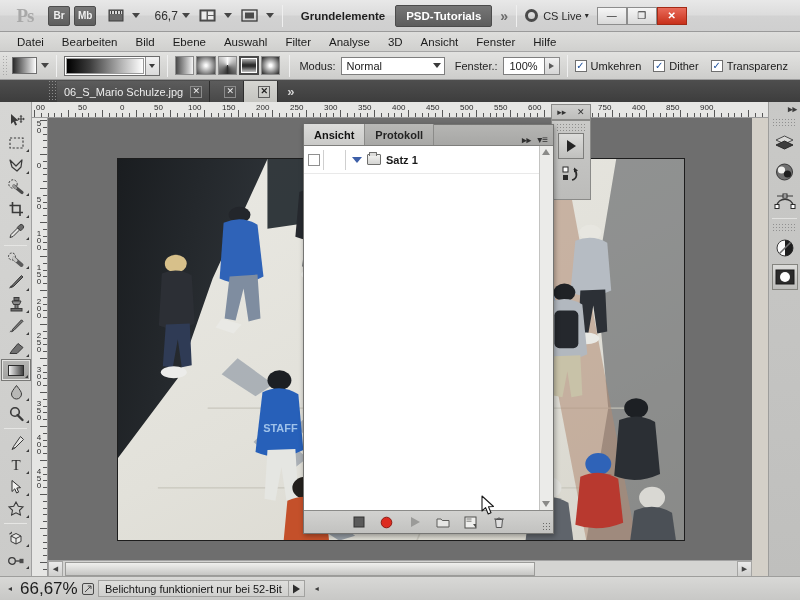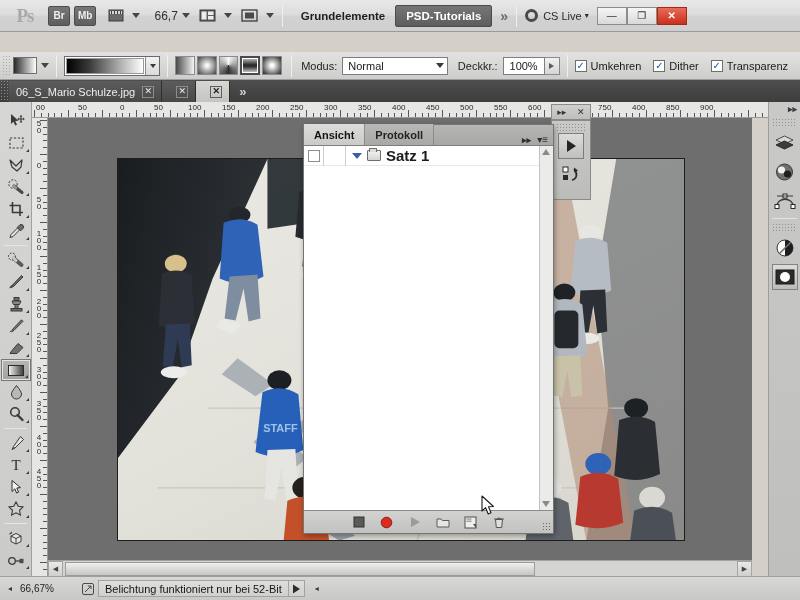--- a/index.html
+++ b/index.html
@@ -134,21 +134,21 @@
   .chk {
     width: 12px; height: 12px; background: #fff; border: 1px solid #6f6f6f;
     margin-right: 4px; display: flex; align-items: center; justify-content: center;
     font-size: 10px; color: #1b4f9c; line-height: 1;
   }
 
   
   .tabbar {
     position: absolute; left: 0; top: 80px; width: 800px; height: 22px;
     background: linear-gradient(to bottom,#4e4e4e,#3d3d3d);
-    display: flex; align-items: flex-end;
+    display: flex; align-items: flex-end; padding-left: 48px;
   }
   .tabgrip { width: 9px; height: 22px;
     background-image: radial-gradient(#8d8d8d 1px, transparent 1px);
     background-size: 3px 3px; }
   .doc-tab {
     height: 21px; display: flex; align-items: center; padding: 0 7px;
     font-size: 11px; border-right: 1px solid #2d2d2d;
     background: linear-gradient(to bottom,#5c5c5c,#484848);
     color: #ededed; white-space: nowrap;
   }
@@ -268,21 +268,21 @@
     height: 21px; padding: 0 10px; font-size: 11px; font-weight: bold;
     display: flex; align-items: center; color: #141414;
     border-right: 1px solid #8b8b89;
   }
   .ap-tab.active { background: linear-gradient(to bottom,#dcdcda,#cacac8); }
   .ap-tab.idle { background: linear-gradient(to bottom,#b8b8b6,#a8a8a6); color: #232323; }
   .ap-tabfill { flex: 1; }
   .ap-menu-btns { display: flex; align-items: center; padding-right: 5px; gap: 6px; }
   .ap-body { flex: 1; background: #fff; position: relative; overflow: hidden;
     border-bottom: 1px solid #8b8b89; }
-  .ap-row { height: 20px; display: flex; align-items: center; font-size: 15px;
+  .ap-row { height: 28px; display: flex; align-items: center; font-size: 11px;
     border-bottom: 1px solid #e9e9e9; }
   .ap-cb {
     width: 20px; height: 20px; display: flex; align-items: center; justify-content: center;
     border-right: 1px solid #cfcfcf;
   }
   .ap-cb .box { width: 12px; height: 12px; border: 1px solid #8f8f8f; background: #fff; }
   .ap-modal { width: 22px; height: 20px; border-right: 1px solid #cfcfcf; }
   .ap-twisty { width: 0; height: 0; border-left: 5px solid transparent;
     border-right: 5px solid transparent; border-top: 6px solid #3d5fa8; }
   .ap-folder {
@@ -336,21 +336,21 @@
 
   
   .statusbar {
     position: absolute; left: 0; bottom: 0; width: 800px; height: 24px;
     background: linear-gradient(to bottom,#d8d8d6,#c8c8c6);
     border-top: 1px solid #9e9e9c;
     display: flex; align-items: center; padding-left: 4px;
   }
   .st-arrow { width: 12px; height: 14px; display:flex; align-items:center;
     justify-content:center; font-size: 8px; color: #3a3a3a; }
-  .st-zoom { width: 62px; height: 16px; font-size: 10px; display: flex;
+  .st-zoom { width: 62px; height: 16px; font-size: 17px; display: flex;
     align-items: center; padding-left: 4px; color: #1d1d1d; }
   .st-ico { width: 20px; height: 16px; display: flex; align-items: center;
     justify-content: center; }
   .st-msg {
     height: 17px; display: flex; align-items: center; padding: 0 6px;
     font-size: 11px; border: 1px solid #a2a2a0; border-right: none;
     background: linear-gradient(to bottom,#dededc,#d0d0ce); color: #161616;
   }
   .st-play {
     width: 17px; height: 17px; border: 1px solid #a2a2a0;
@@ -418,20 +418,33 @@
       <span style="margin-left:3px;font-size:8px;">▾</span>
     </div>
 
     <div class="wincontrols">
       <div class="wbtn">—</div>
       <div class="wbtn">❐</div>
       <div class="wbtn close">✕</div>
     </div>
   </div>
 
+  <div class="menubar">
+    <div class="menu-item">Datei</div>
+    <div class="menu-item">Bearbeiten</div>
+    <div class="menu-item">Bild</div>
+    <div class="menu-item">Ebene</div>
+    <div class="menu-item">Auswahl</div>
+    <div class="menu-item">Filter</div>
+    <div class="menu-item">Analyse</div>
+    <div class="menu-item">3D</div>
+    <div class="menu-item">Ansicht</div>
+    <div class="menu-item">Fenster</div>
+    <div class="menu-item">Hilfe</div>
+  </div>
 
   <div class="optionsbar">
     <div class="grip"></div>
     <div class="grad-preset"></div>
     <div class="caret"></div>
 
     <div class="opt-sep"></div>
 
     <div class="grad-strip-wrap">
       <div class="grad-strip"></div>
@@ -449,21 +462,21 @@
     <div class="gtype gt-diam"></div>
 
     <div class="opt-sep"></div>
 
     <div class="opt-label">Modus:</div>
     <div class="opt-select">
       <span>Normal</span>
       <span style="width:0;height:0;border-left:4px solid transparent;border-right:4px solid transparent;border-top:5px solid #3a3a3a;"></span>
     </div>
 
-    <div class="opt-label" style="margin-left:10px;">Deckkr.:</div>
+    <div class="opt-label" style="margin-left:10px;">Fenster.:</div>
     <div style="display:flex;align-items:center;">
       <div class="opt-num">100%</div>
       <div class="opt-spin">
         <div style="width:0;height:0;border-top:3.5px solid transparent;border-bottom:3.5px solid transparent;border-left:5px solid #5a5a5a;"></div>
       </div>
     </div>
 
     <div class="opt-sep"></div>
 
     <div class="chk-wrap">

